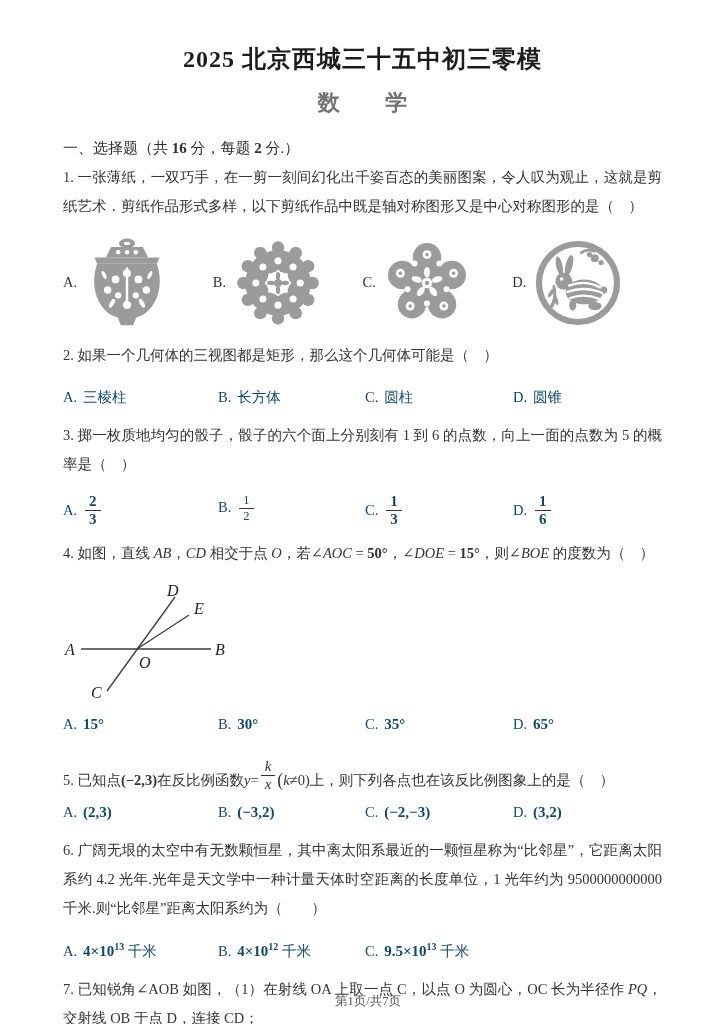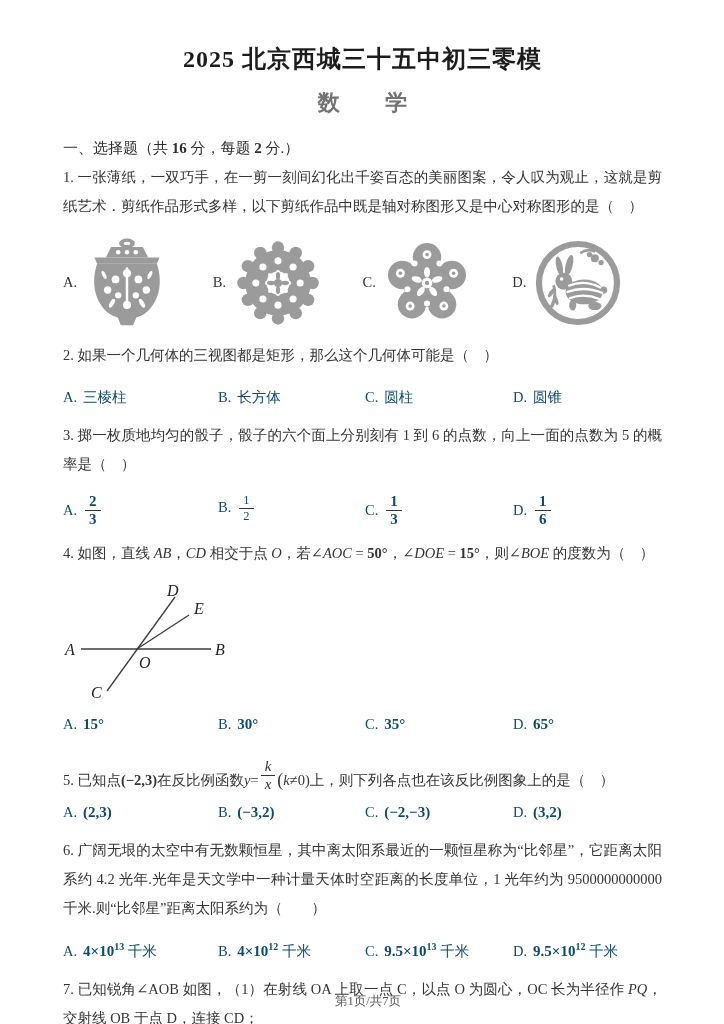--- a/index.html
+++ b/index.html
@@ -281,21 +281,20 @@
       <div class="opt"><span class="lab">B.</span><span class="optval-b">(−3,2)</span></div>
       <div class="opt"><span class="lab">C.</span><span class="optval-b">(−2,−3)</span></div>
       <div class="opt"><span class="lab">D.</span><span class="optval-b">(3,2)</span></div>
     </div>
 
     <p class="qtext tight">6. 广阔无垠的太空中有无数颗恒星，其中离太阳系最近的一颗恒星称为“比邻星”，它距离太阳系约 4.2 光年.光年是天文学中一种计量天体时空距离的长度单位，1 光年约为 9500000000000 千米.则“比邻星”距离太阳系约为（　　）</p>
     <div class="opts">
       <div class="opt"><span class="lab">A.</span><span class="optval-b"><span>4×10</span><sup class="e">13</sup></span><span> 千米</span></div>
       <div class="opt"><span class="lab">B.</span><span class="optval-b"><span>4×10</span><sup class="e">12</sup></span><span> 千米</span></div>
       <div class="opt"><span class="lab">C.</span><span class="optval-b"><span>9.5×10</span><sup class="e">13</sup></span><span> 千米</span></div>
-      <div class="opt"><span class="lab">D.</span><span class="optval-b"><span>9.5×10</span><sup class="e">12</sup></span><span> 千米</span></div>
     </div>
 
     <p class="qtext tight"><span>7. 已知锐角∠AOB 如图，（1）在射线 OA 上取一点 C，以点 O 为圆心，OC 长为半径作 </span><span class="it">PQ</span><span>，交射线 OB 于点 D，连接 CD；</span></p>
 
   </div>
 
   <div class="footer">第1页/共7页</div>
 </div>
 
 </body></html>

